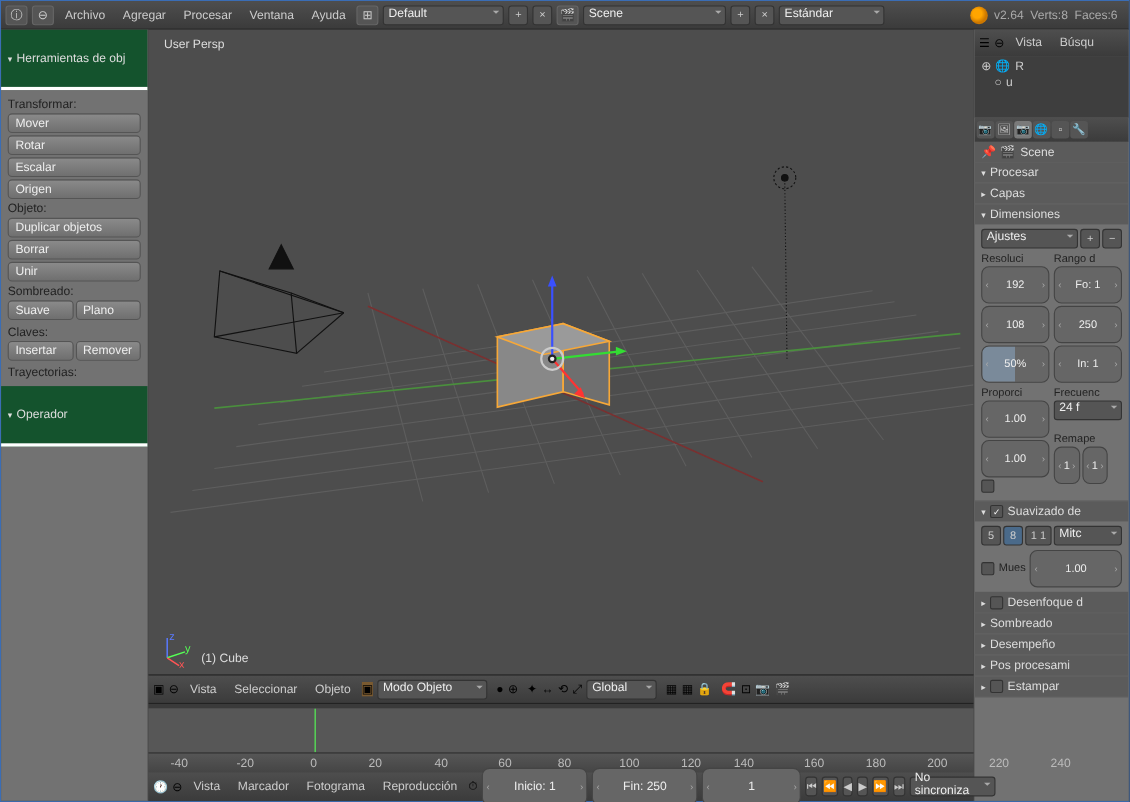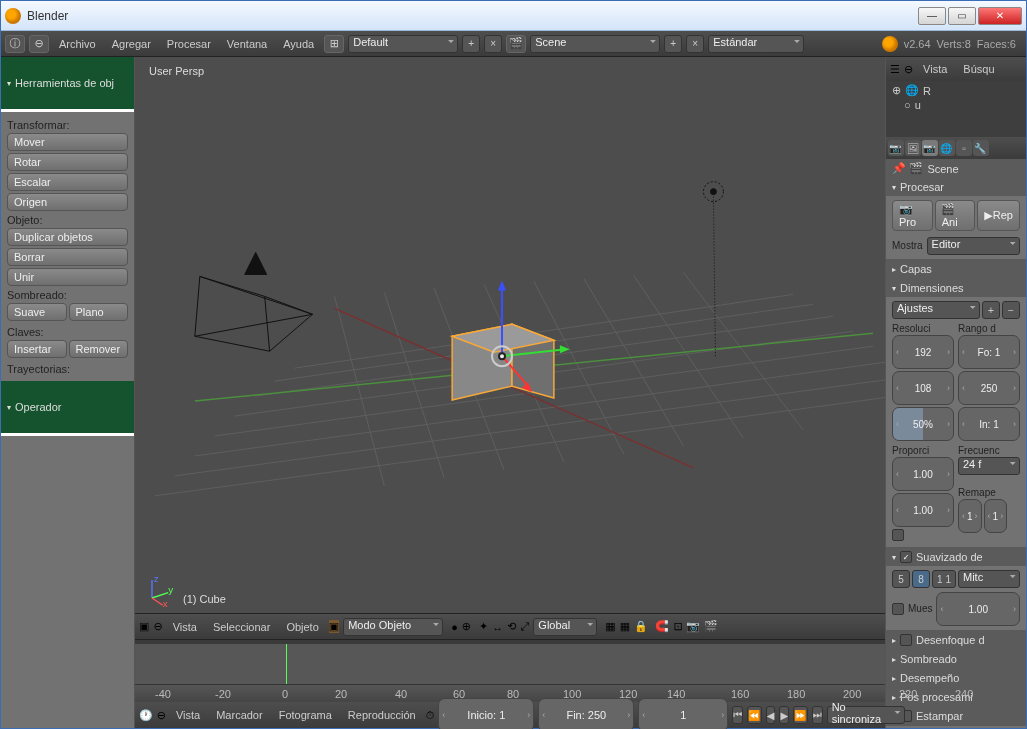--- a/index.html
+++ b/index.html
@@ -66,29 +66,20 @@
 .checkbox{width:12px;height:12px;background:#555;border:1px solid #333;border-radius:2px;display:inline-flex;align-items:center;justify-content:center;font-size:8px;color:#fff}
 .checkbox.checked::before{content:"✓"}
 .breadcrumb{background:#5b5b5b;padding:3px 6px;color:#ddd;display:flex;align-items:center;gap:4px}
 .playcursor{position:absolute;top:0;bottom:0;width:1px;background:#5f5}
 </style>
 </head>
 <body>
 
 <div class="window">
 
-  <div class="titlebar">
-    <div class="icon"></div>
-    <div class="title">Blender</div>
-    <div class="winbtns">
-      <div class="winbtn">—</div>
-      <div class="winbtn">▭</div>
-      <div class="winbtn close">✕</div>
-    </div>
-  </div>
 
   <div class="topmenu">
     <div class="iconbtn">ⓘ</div>
     <div class="iconbtn">⊖</div>
     <div class="menuitem">Archivo</div>
     <div class="menuitem">Agregar</div>
     <div class="menuitem">Procesar</div>
     <div class="menuitem">Ventana</div>
     <div class="menuitem">Ayuda</div>
     <div class="iconbtn">⊞</div>
@@ -311,31 +302,20 @@
           <div class="proptab">🔧</div>
         </div>
         <div class="propbody">
           <div class="breadcrumb">
             <span>📌</span>
             <span>🎬</span>
             <span>Scene</span>
           </div>
           <div class="propsection">
             <div class="prophdr">Procesar</div>
-            <div class="propcontent">
-              <div class="btnrow">
-                <button class="btn">📷<span>Pro</span></button>
-                <button class="btn">🎬<span>Ani</span></button>
-                <button class="btn">▶<span>Rep</span></button>
-              </div>
-              <div style="display:flex;align-items:center;gap:4px;margin-top:4px">
-                <span class="collbl">Mostra</span>
-                <div class="drop" style="flex:1;min-width:50px">Editor</div>
-              </div>
-            </div>
           </div>
           <div class="propsection">
               <div class="prophdr collapsed">Capas</div>
             </div>
           <div class="propsection">
             <div class="prophdr">Dimensiones</div>
             <div class="propcontent">
               <div style="display:flex;gap:2px;margin-bottom:4px">
                 <div class="drop" style="flex:1;min-width:50px">Ajustes</div>
                 <div class="smallbtn">+</div>

